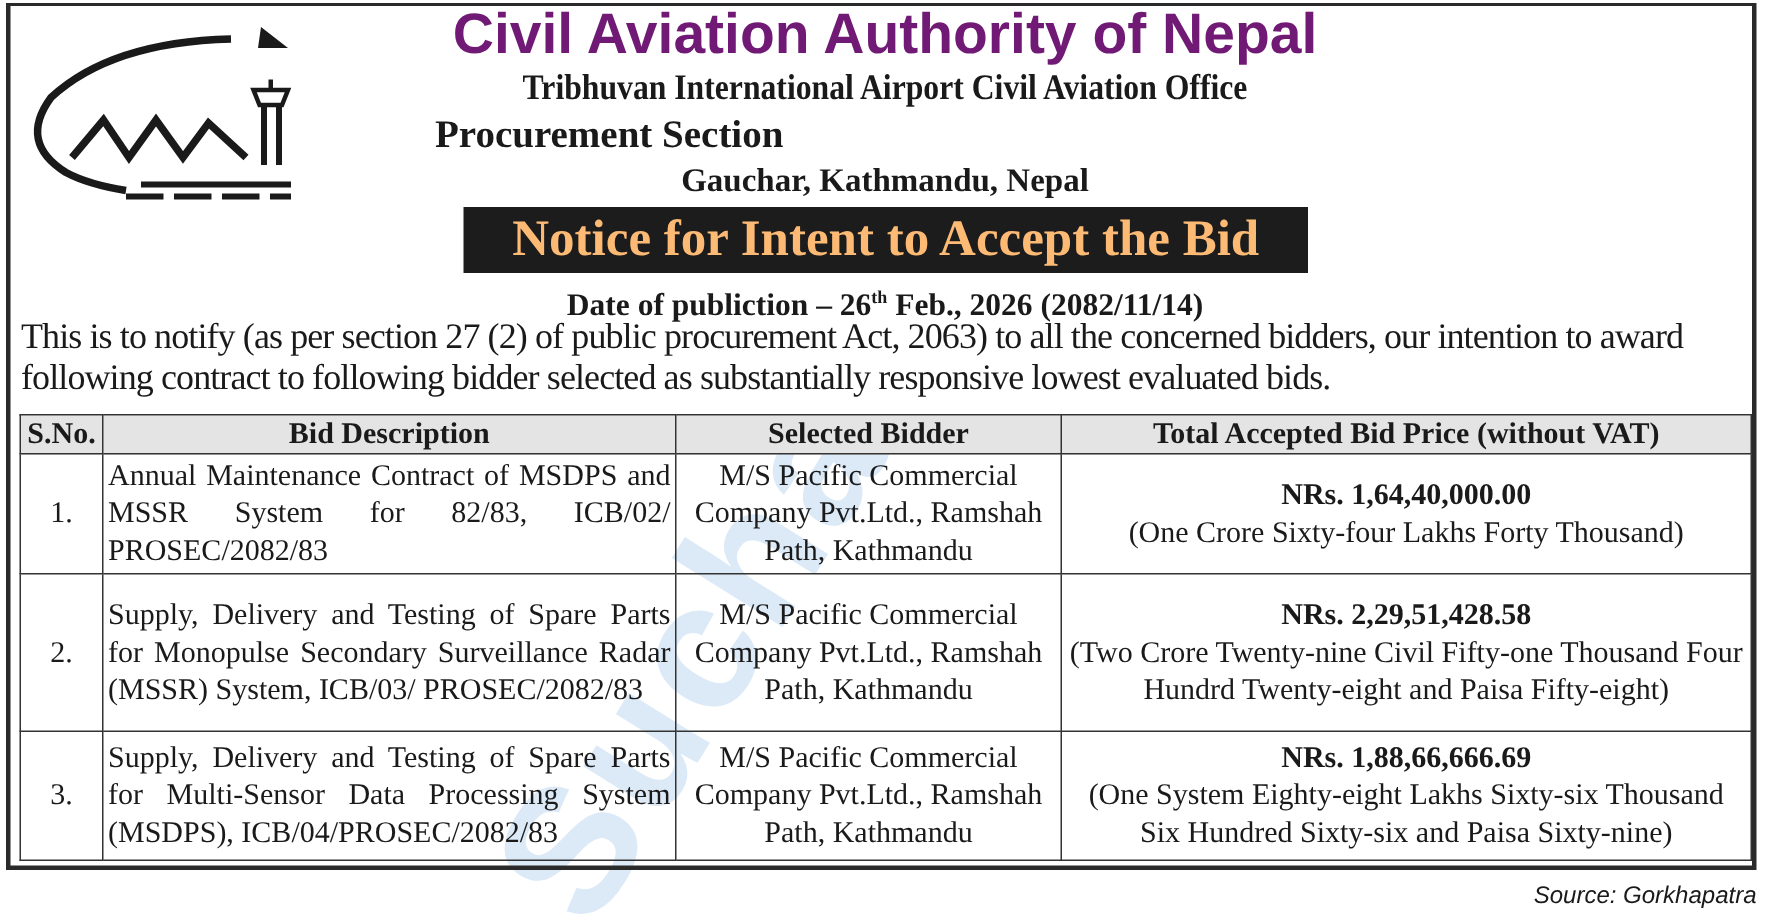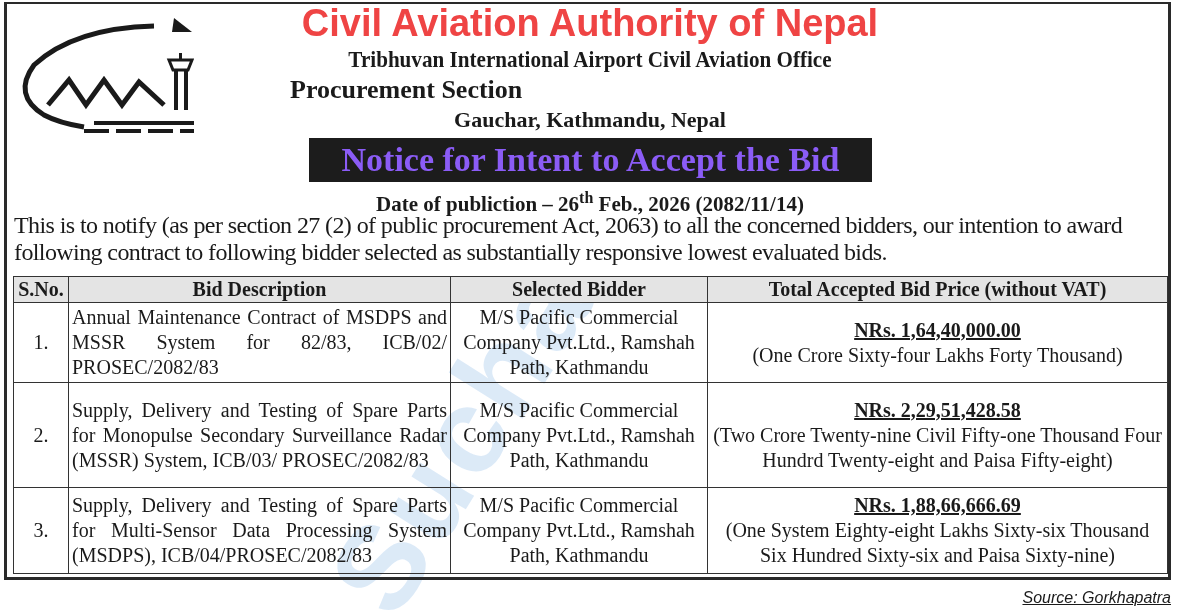--- a/index.html
+++ b/index.html
@@ -1,37 +1,37 @@
 <!DOCTYPE html>
 <html><head>
 <meta charset="utf-8">
 <style>
   html, body { margin: 0; padding: 0; background: #ffffff; }
   body { width: 1181px; height: 611px; position: relative; overflow: hidden; font-family: "Liberation Serif", serif; color: #1a1a1a; }
   .frame { position: absolute; left: 4px; top: 2px; width: 1167px; height: 578px; border: 3px solid #2a2a2a; border-top-width: 2px; box-sizing: border-box; }
   .watermark { position: absolute; left: 230px; top: 260px; width: 480px; height: 300px; pointer-events: none; opacity: 0.16; }
   .watermark .wm-text { position: absolute; left: 40px; top: 110px; transform: rotate(-58deg); font-family: "Liberation Sans", sans-serif; font-weight: bold; font-size: 120px; color: #2a7fd4; letter-spacing: 4px; }
   .logo { position: absolute; left: 14px; top: 10px; width: 180px; height: 125px; }
-  .org-name { position: absolute; left: 290px; top: 2px; width: 600px; text-align: center; font-family: "Liberation Sans", sans-serif; font-weight: bold; font-size: 38px; line-height: 42px; color: #ef4444; }
+  .org-name { position: absolute; left: 290px; top: 2px; width: 600px; text-align: center; font-family: "Liberation Sans", sans-serif; font-weight: bold; font-size: 38px; line-height: 42px; color: #701a75; }
   .office-name { position: absolute; left: 290px; top: 44px; width: 600px; text-align: center; font-weight: bold; font-size: 24px; line-height: 30px; transform: scaleX(0.88); }
   .section-name { position: absolute; left: 290px; top: 74px; width: 600px; font-weight: bold; font-size: 26px; line-height: 32px; }
   .address { position: absolute; left: 290px; top: 106px; width: 600px; text-align: center; font-weight: bold; font-size: 22px; line-height: 28px; }
-  .notice-title { position: absolute; left: 309px; top: 138px; width: 563px; height: 44px; background: #1c1c1c; color: #8b5cf6; text-align: center; font-weight: bold; font-size: 34px; line-height: 44px; }
+  .notice-title { position: absolute; left: 309px; top: 138px; width: 563px; height: 44px; background: #1c1c1c; color: #fdba74; text-align: center; font-weight: bold; font-size: 34px; line-height: 44px; }
   .pub-date { position: absolute; left: 290px; top: 184px; width: 600px; text-align: center; font-weight: bold; font-size: 21px; line-height: 28px; }
-  .pub-date sup { font-size: 16px; }
+  .pub-date sup { font-size: 12px; }
   .intro { position: absolute; left: 14px; top: 212px; width: 1160px; font-size: 24px; line-height: 27px; letter-spacing: -0.6px; transform-origin: left top; }
   table.bids { position: absolute; left: 13px; top: 276px; width: 1155px; border-collapse: collapse; font-size: 20px; line-height: 25px; padding-left: 13px; }
   table.bids th, table.bids td { border: 1.5px solid #333; padding: 0 3px; }
   table.bids th { background: #e4e4e4; font-weight: bold; font-size: 20px; height: 25px; text-align: center; }
   table.bids td.sno { text-align: center; width: 48px; }
   table.bids td.desc { text-align: justify; width: 375px; }
   table.bids td.bidder { text-align: center; width: 250px; }
   table.bids td.price { text-align: center; }
-  .price-amount { font-weight: bold; display: block; text-decoration: underline; }
-  .source { position: absolute; right: 10px; top: 588px; font-family: "Liberation Sans", sans-serif; font-style: italic; font-size: 16px; line-height: 20px; color: #1a1a1a; text-decoration: underline; }
+  .price-amount { font-weight: bold; display: block; }
+  .source { position: absolute; right: 10px; top: 588px; font-family: "Liberation Sans", sans-serif; font-style: italic; font-size: 16px; line-height: 20px; color: #1a1a1a; }
 </style>
 </head>
 <body>
 
 <div class="watermark">
   <div class="wm-text">Sucha</div>
 </div>
 
 <div class="frame"></div>
 

